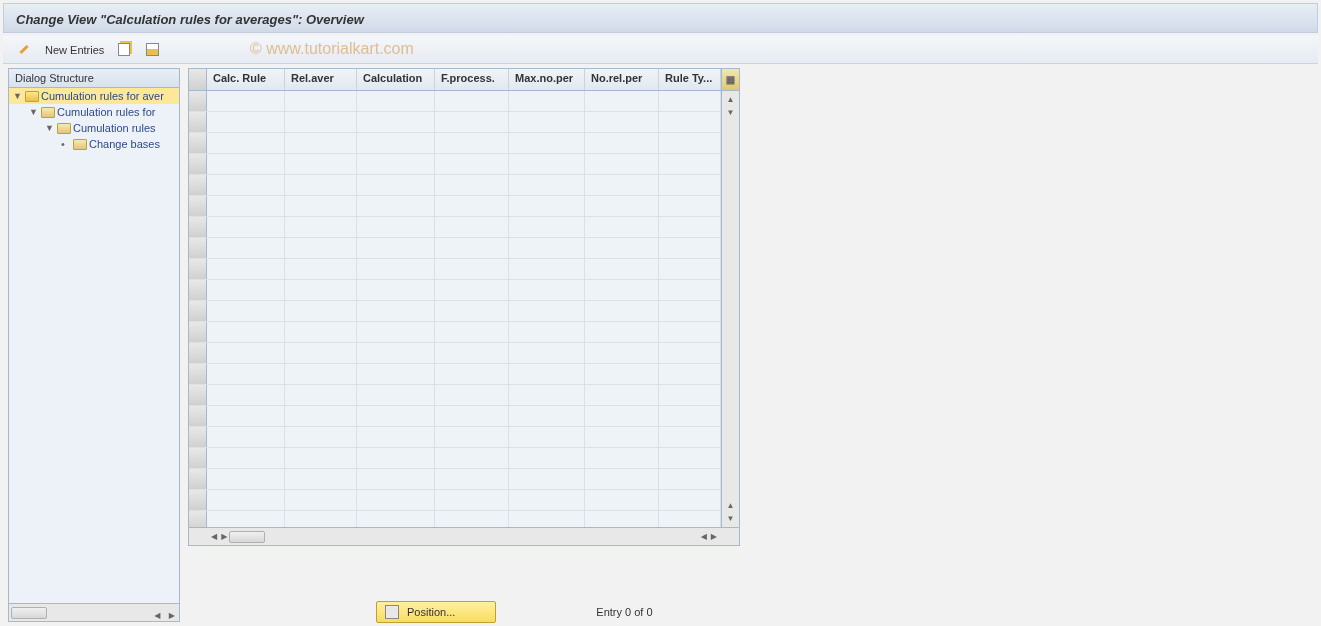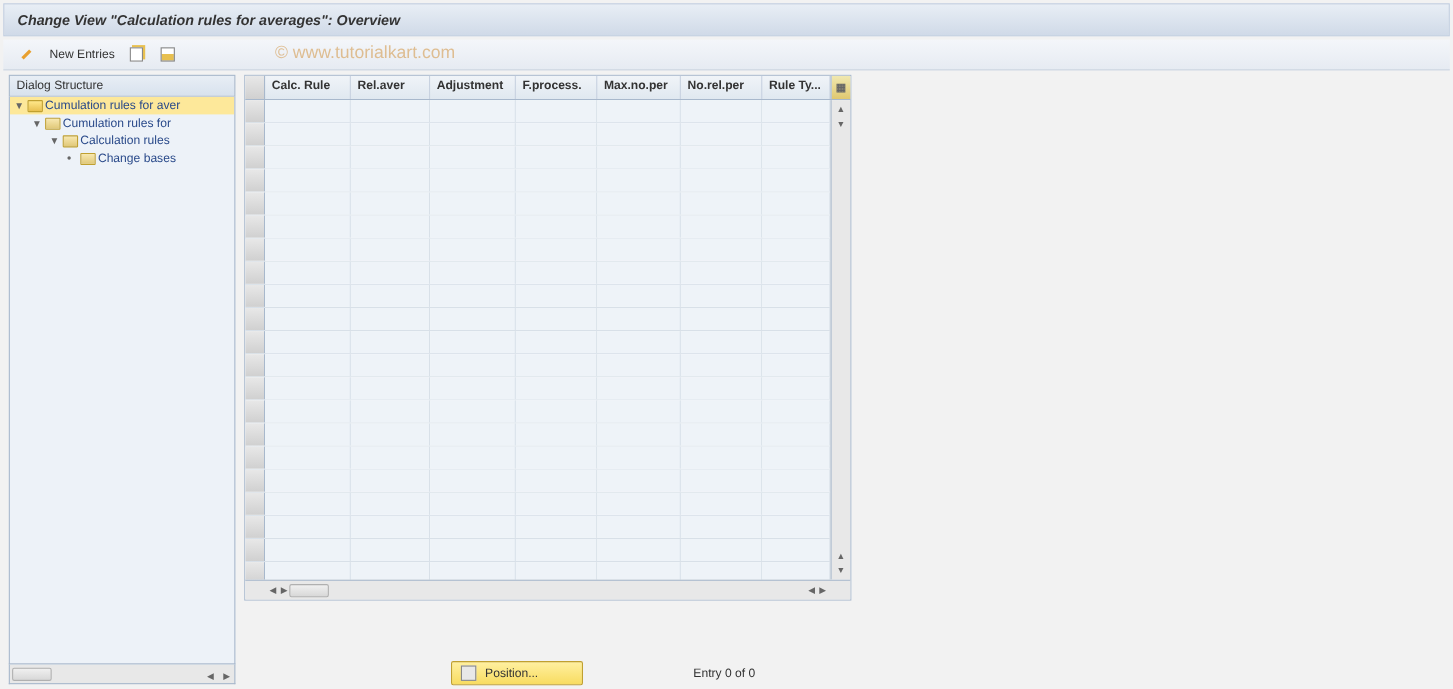--- a/index.html
+++ b/index.html
@@ -47,21 +47,21 @@
     }
     
     .content-area {
       display: flex;
       padding: 4px 8px;
       gap: 8px;
       height: calc(100% - 64px);
     }
     
     .dialog-structure {
-      width: 206px;
+      width: 172px;
       display: flex;
       flex-direction: column;
     }
     .ds-header {
       background: linear-gradient(to bottom, #e8eef5, #d8e2ee);
       border: 1px solid #a8b8cc;
       padding: 3px 6px;
       font-size: 11px;
       color: #333;
     }
@@ -299,21 +299,21 @@
           <span>Cumulation rules for aver</span>
         </div>
         <div class="tree-node" style="padding-left: 20px;">
           <span class="tree-arrow">▼</span>
           <span class="folder-icon folder-closed"></span>
           <span>Cumulation rules for</span>
         </div>
         <div class="tree-node" style="padding-left: 36px;">
           <span class="tree-arrow">▼</span>
           <span class="folder-icon folder-closed"></span>
-          <span>Calculation rules</span>
+          <span>Cumulation rules</span>
         </div>
         <div class="tree-node" style="padding-left: 52px;">
           <span class="tree-dot">•</span>
           <span class="folder-icon folder-closed"></span>
           <span>Change bases</span>
         </div>
       </div>
     <div class="ds-hscroll">
       <span class="hscroll-thumb"></span>
       <span>
@@ -322,21 +322,21 @@
       </span>
     </div>
   </div>
 
   <div class="table-area">
     <div class="table-grid">
       <div class="table-header-row" id="header-row">
         <div class="row-sel-hdr"></div>
       <div class="col-hdr" style="width: 78px;">Calc. Rule</div>
           <div class="col-hdr" style="width: 72px;">Rel.aver</div>
-          <div class="col-hdr" style="width: 78px;">Adjustment</div>
+          <div class="col-hdr" style="width: 78px;">Calculation</div>
           <div class="col-hdr" style="width: 74px;">F.process.</div>
           <div class="col-hdr" style="width: 76px;">Max.no.per</div>
           <div class="col-hdr" style="width: 74px;">No.rel.per</div>
           <div class="col-hdr" style="width: 62px;">Rule Ty...</div>
           <div class="table-config-btn">
             <span class="grid-icon">▦</span>
           </div>
         </div>
       <div class="table-body">
         <div class="table-rows" id="table-rows-container">

